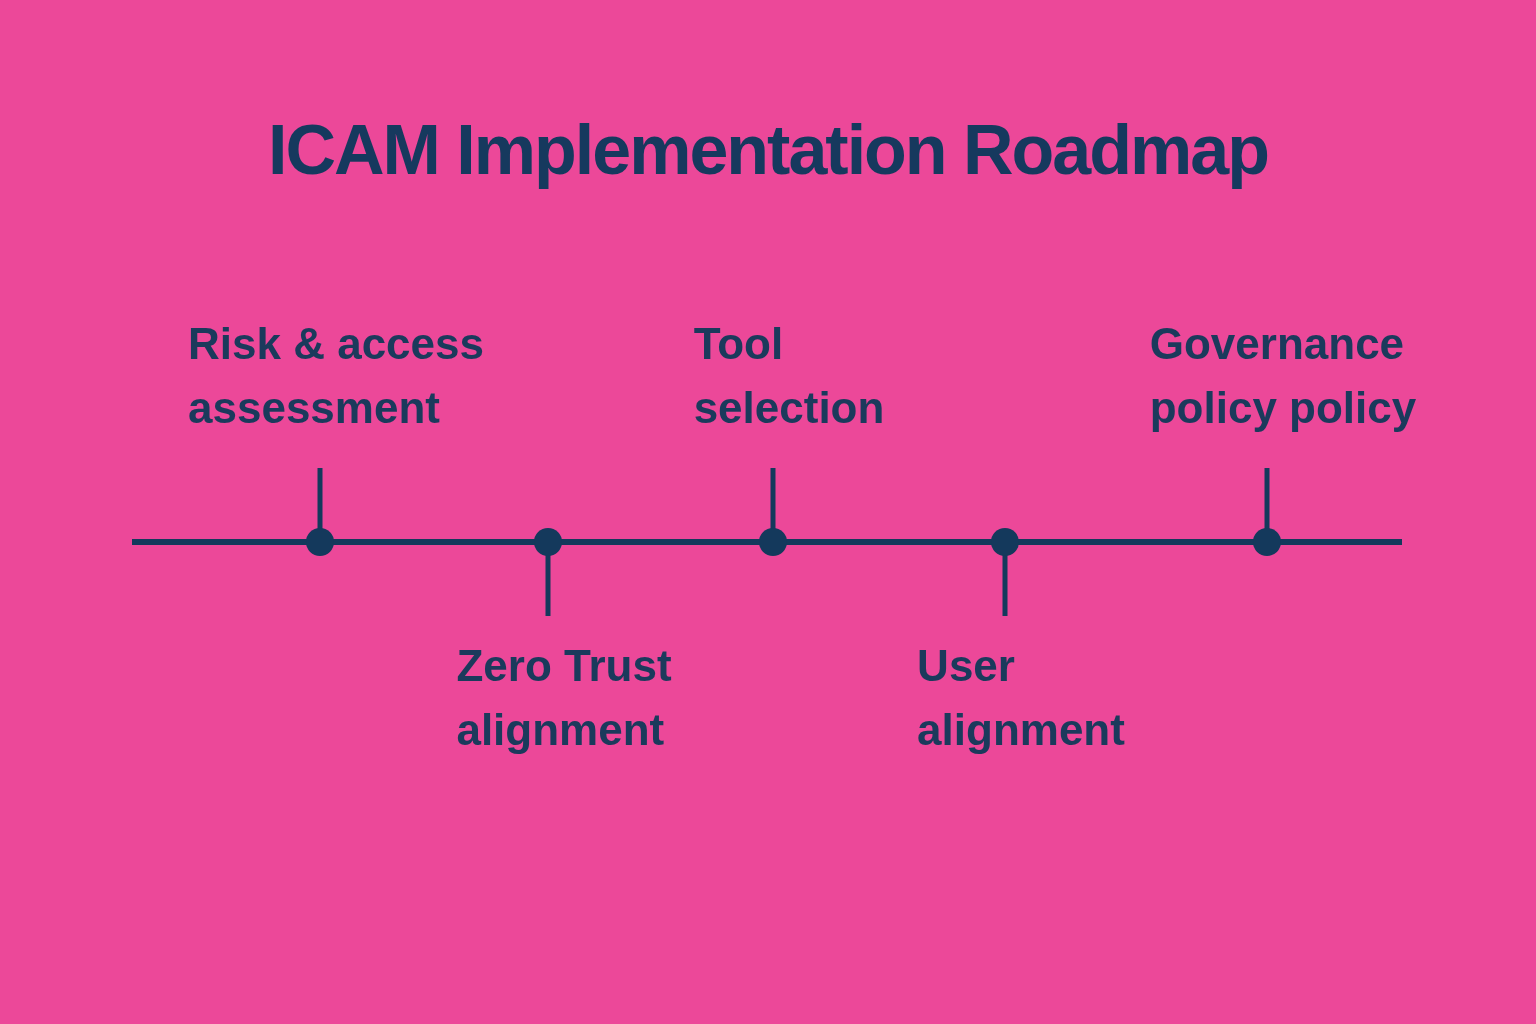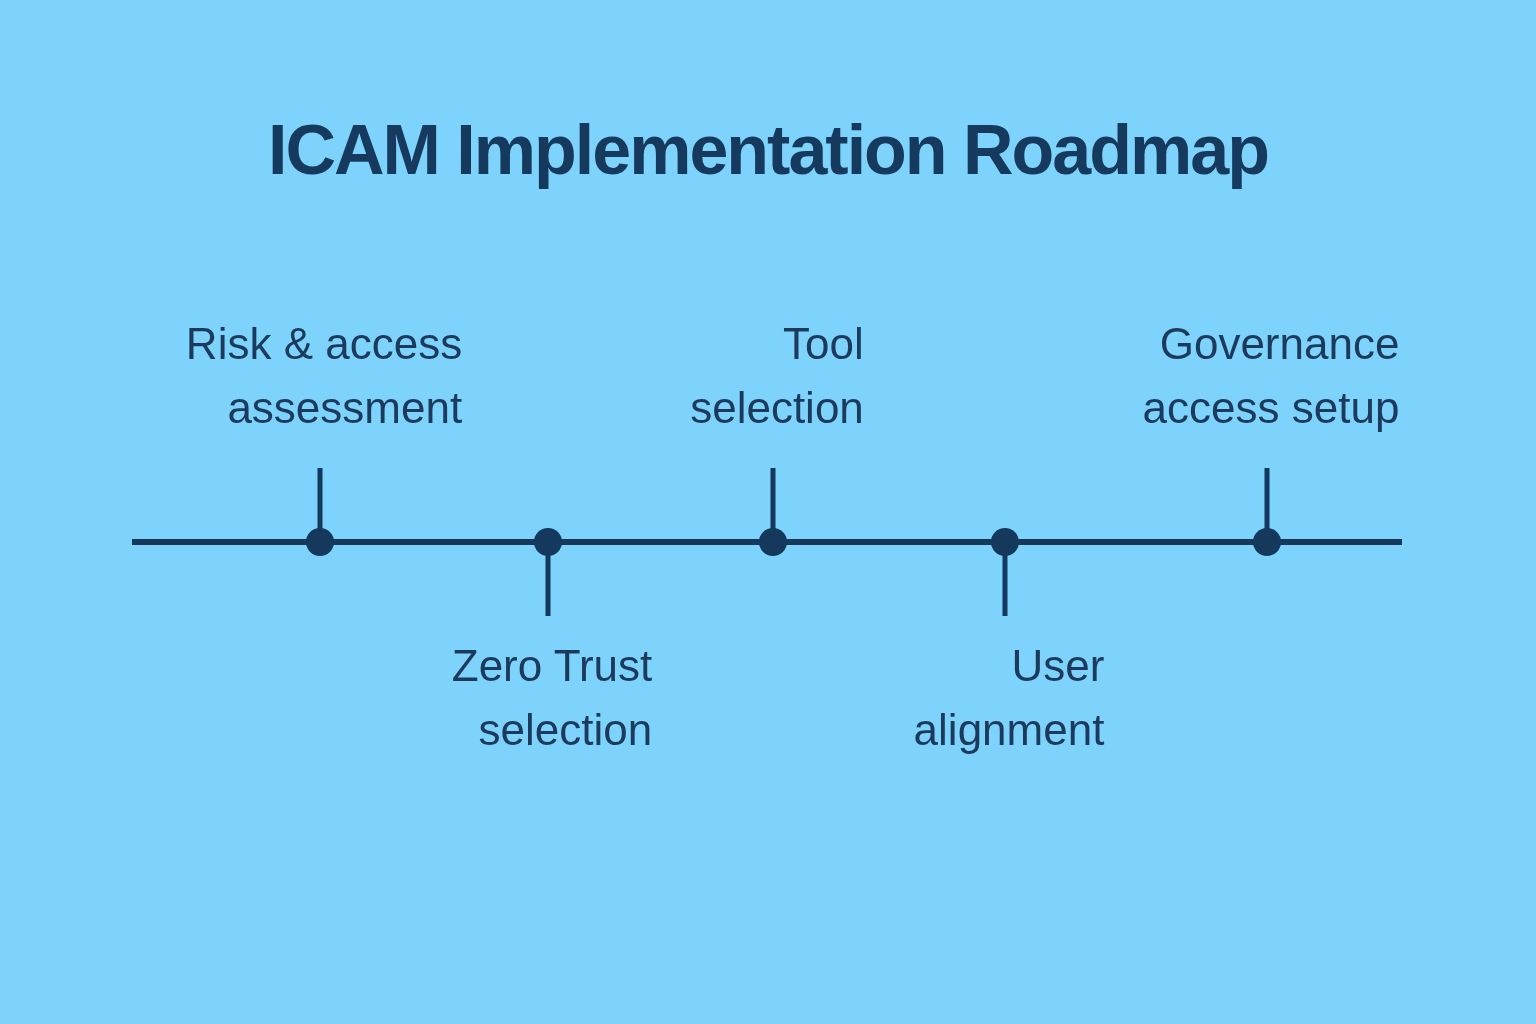--- a/index.html
+++ b/index.html
@@ -1,20 +1,20 @@
 <!DOCTYPE html>
 <html><head>
 <meta charset="utf-8">
 <style>
   html, body { margin: 0; padding: 0; }
   .canvas {
     position: relative;
     width: 1536px;
     height: 1024px;
-    background: #7dd3fc;
+    background: #ec4899;
     font-family: "Liberation Sans", sans-serif;
     overflow: hidden;
   }
   .title {
     position: absolute;
     top: 110px;
     left: 0;
     width: 100%;
     text-align: center;
     font-size: 70px;
@@ -51,27 +51,27 @@
     left: 0;
     top: 528px;
     width: 28px;
     height: 28px;
     border-radius: 50%;
     background: #14395c;
     transform: translateX(-50%);
   }
   .label {
     position: absolute;
-    left: 4px;
+    left: 16px;
     transform: translateX(-50%);
     width: max-content;
-    text-align: right;
+    text-align: left;
     font-size: 44px;
     line-height: 64px;
-    font-weight: 400;
+    font-weight: 700;
     color: #1b3a5c;
     white-space: pre-line;
   }
   .milestone.above .label { top: 312px; }
   .milestone.below .label { top: 634px; }
   .m1 { left: 320px; }
   .m2 { left: 548px; }
   .m3 { left: 773px; }
   .m4 { left: 1005px; }
   .m5 { left: 1267px; }
@@ -88,36 +88,36 @@
     <div class="label">Risk &amp; access
 assessment</div>
     <div class="tick"></div>
     <div class="dot"></div>
   </div>
 
   <div class="milestone below m2">
     <div class="tick"></div>
     <div class="dot"></div>
     <div class="label">Zero Trust
-selection</div>
+alignment</div>
   </div>
 
   <div class="milestone above m3">
     <div class="label">Tool
 selection</div>
     <div class="tick"></div>
     <div class="dot"></div>
   </div>
 
   <div class="milestone below m4">
     <div class="tick"></div>
     <div class="dot"></div>
     <div class="label">User
 alignment</div>
   </div>
 
   <div class="milestone above m5">
     <div class="label">Governance
-access setup</div>
+policy policy</div>
     <div class="tick"></div>
     <div class="dot"></div>
   </div>
 </div>
 
 </body></html>

